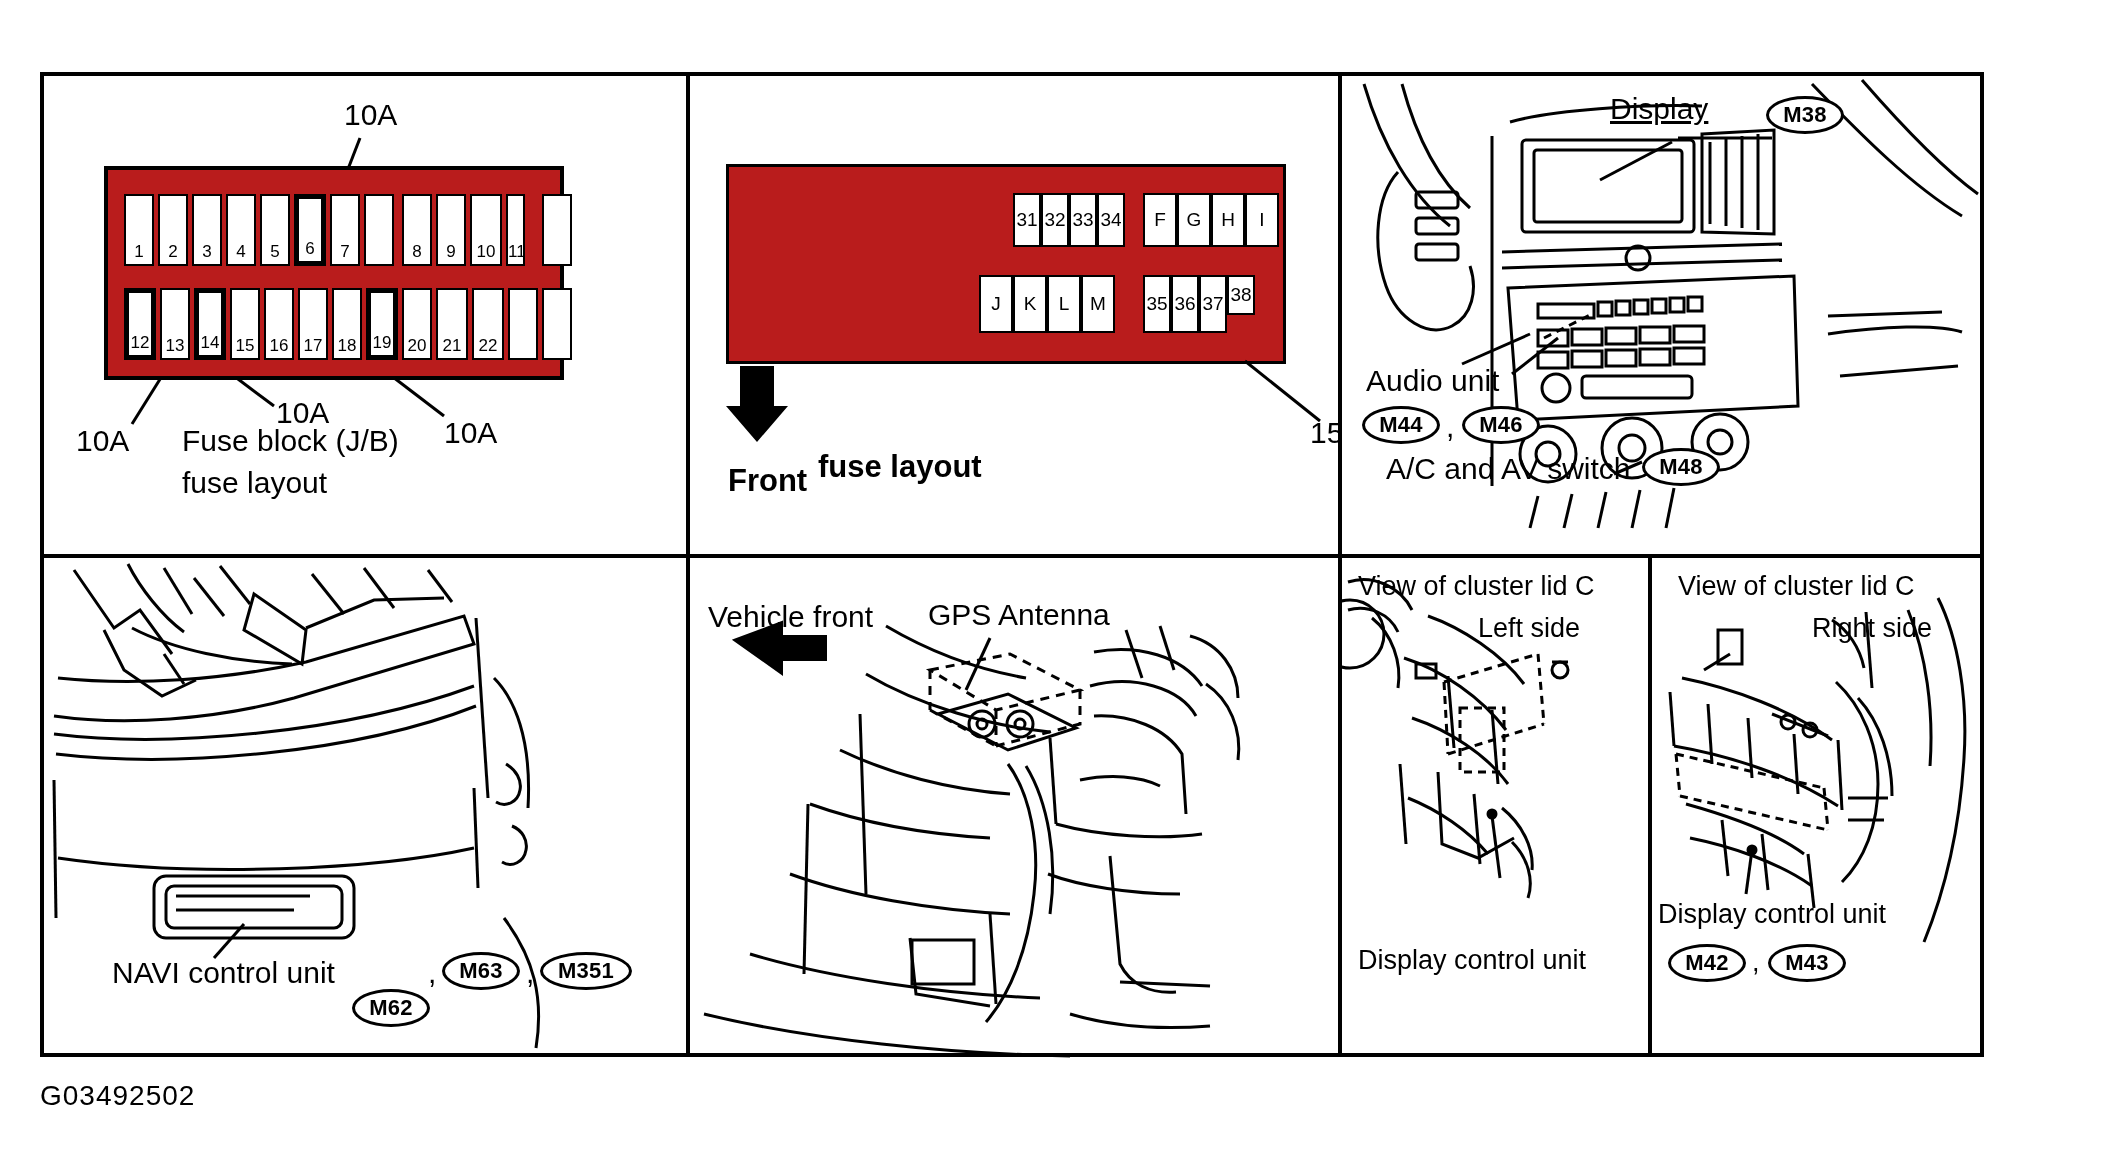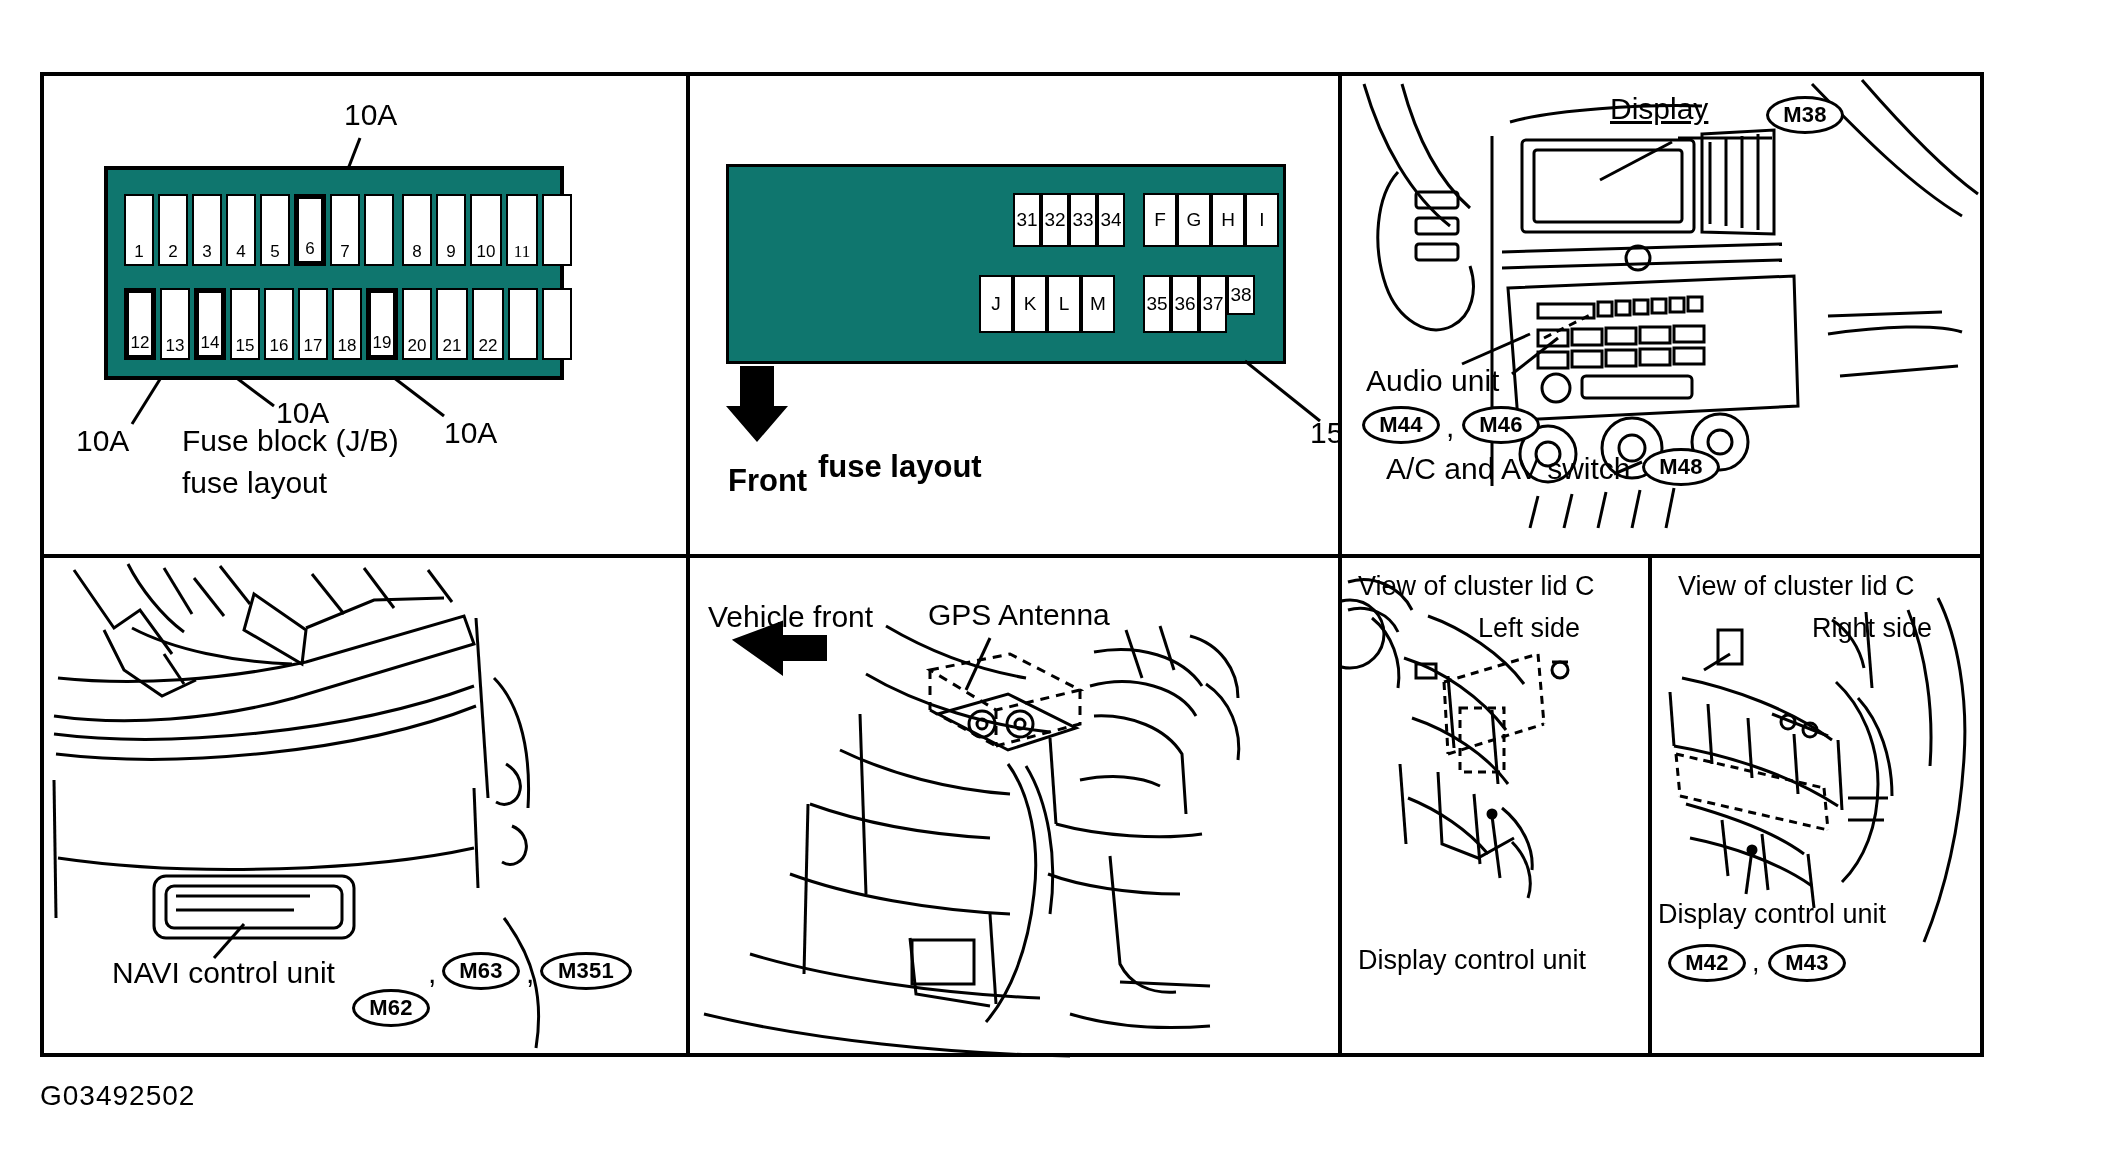--- a/index.html
+++ b/index.html
@@ -75,21 +75,21 @@
     align-items: center;
     justify-content: center;
     letter-spacing: 0.3px;
   }
   .oval-w1 { width: 78px; height: 38px; }
   .oval-w2 { width: 92px; height: 38px; }
   
   .fuse-box {
     position: absolute;
     border: 4px solid #000;
-    background: #0f766e;
+    background: #b91c1c;
     box-sizing: border-box;
   }
   .fuse {
     position: absolute;
     border: 2px solid #000;
     background: #fff;
     box-sizing: border-box;
     font-size: 17px;
     text-align: center;
     line-height: 1;
@@ -183,21 +183,21 @@
           </div>
         <div class="fuse" style="left:294px; top:24px; width:30px; height:72px;">
             <span class="num">8</span>
           </div>
         <div class="fuse" style="left:328px; top:24px; width:30px; height:72px;">
             <span class="num">9</span>
           </div>
         <div class="fuse" style="left:362px; top:24px; width:32px; height:72px;">
             <span class="num">10</span>
           </div>
-        <div class="fuse" style="left:398px; top:24px; width:32px; height:72px;font-family:Liberation Serif, serif;">
+        <div class="fuse" style="left:398px; top:24px; width:19px; height:72px;">
             <span class="num">11</span>
           </div>
         <div class="fuse" style="left:434px; top:24px; width:30px; height:72px;">
             <span class="num"></span>
           </div>
 
         <div class="fuse thick" style="left:16px; top:118px; width:32px; height:72px;">
             <span class="num">12</span>
           </div>
         <div class="fuse" style="left:52px; top:118px; width:30px; height:72px;">

